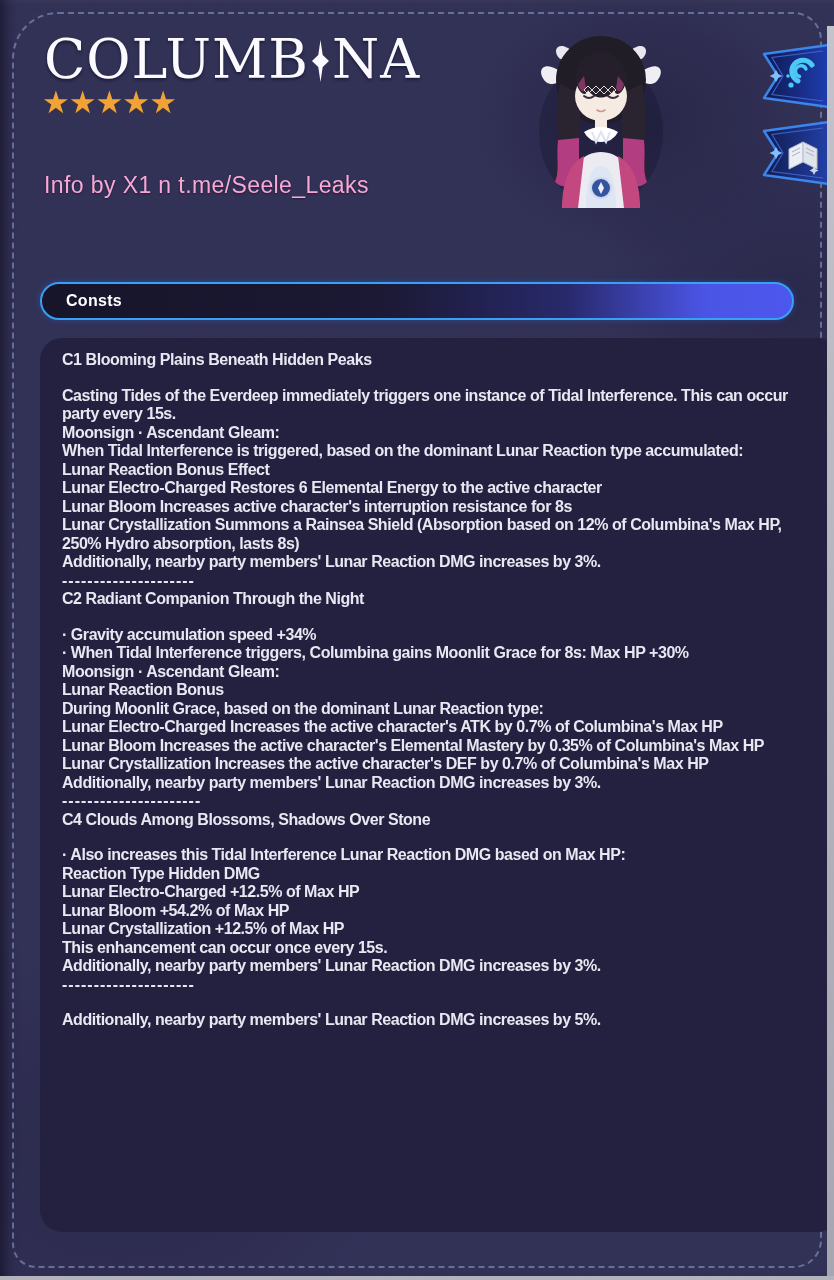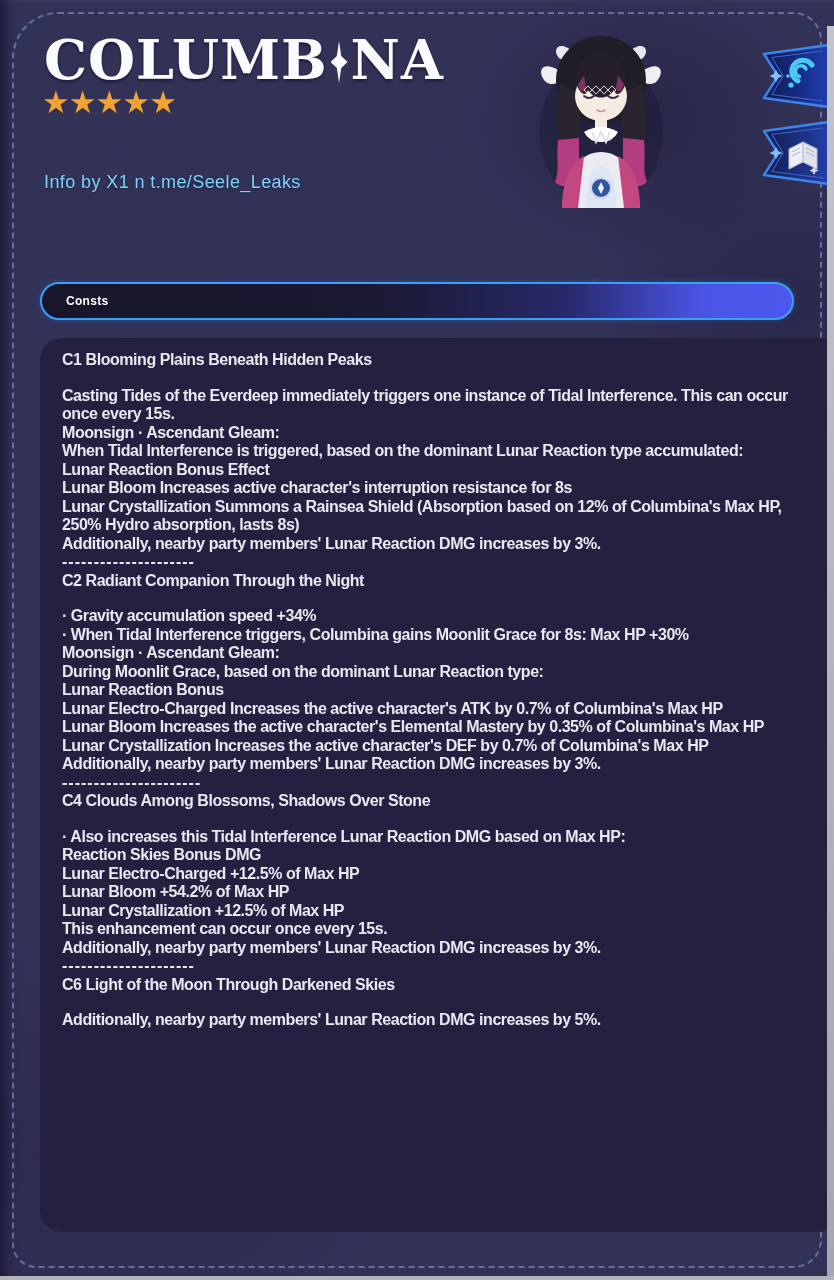--- a/index.html
+++ b/index.html
@@ -9,37 +9,37 @@
     box-shadow:inset 10px 0 16px -8px rgba(10,8,25,.8), inset 0 6px 10px -6px rgba(150,150,190,.35);}
   .bg-blotch{position:absolute;inset:0;pointer-events:none;background:
     radial-gradient(ellipse 260px 200px at 640px 120px, rgba(20,16,44,.30), transparent 70%),
     radial-gradient(ellipse 300px 240px at 790px 300px, rgba(22,18,48,.26), transparent 70%),
     radial-gradient(ellipse 420px 320px at 15% 90%, rgba(18,15,40,.20), transparent 72%),
     radial-gradient(ellipse 420px 300px at 85% 60%, rgba(255,255,255,.03), transparent 70%);}
   .noise{position:absolute;inset:0;pointer-events:none;}
   .stitch{position:absolute;left:12px;right:12px;top:12px;bottom:12px;
     border:2px dashed rgba(160,172,220,.50);border-radius:46px 28px 28px 24px;pointer-events:none;}
   .title{position:absolute;left:44px;top:28px;margin:0;color:#fbfafe;
-    font-family:"DejaVu Serif","Liberation Serif",serif;font-weight:700;font-size:54px;
+    font-family:"DejaVu Serif","Liberation Serif",serif;font-weight:400;font-size:54px;
     letter-spacing:1px;text-shadow:0 2px 3px rgba(10,8,30,.55);}
   .star-i{display:inline-block;width:17px;height:42px;background:#fbfafe;margin:0 3px;
     transform:translateY(4px);
     clip-path:polygon(50% 0%,63% 36%,100% 50%,63% 64%,50% 100%,37% 64%,0% 50%,37% 36%);}
   .stars{position:absolute;left:42px;top:84px;font-size:31px;letter-spacing:-1px;color:#f2a336;
     text-shadow:0 1px 1px rgba(120,60,0,.35);}
-  .credit{position:absolute;left:44px;top:172px;font-size:18px;color:#7dd3fc;letter-spacing:.4px;
+  .credit{position:absolute;left:44px;top:172px;font-size:23px;color:#f9a8d4;letter-spacing:.4px;
     text-shadow:0 1px 2px rgba(10,8,30,.5);}
   .avatar{position:absolute;left:534px;top:32px;}
   .tab{position:absolute;left:751px;width:78px;height:66px;cursor:pointer;}
   .tab-hydro{top:43px;} .tab-book{top:120px;}
   .consts-bar{position:absolute;left:40px;top:282px;width:754px;height:38px;box-sizing:border-box;
     border:2px solid #38a0f5;border-radius:20px;display:flex;align-items:center;
     background:linear-gradient(90deg,#17152a 0%,#1b1933 45%,#28296b 70%,#4a54e4 88%,#4d57ee 100%);
     box-shadow:0 0 6px rgba(40,120,240,.35);}
-  .consts-bar span{color:#ffffff;font-weight:700;font-size:12px;padding-left:24px;letter-spacing:.3px;}
+  .consts-bar span{color:#ffffff;font-weight:700;font-size:16px;padding-left:24px;letter-spacing:.3px;}
   .panel{position:absolute;left:40px;top:338px;width:800px;height:894px;box-sizing:border-box;
     background:#242140;border-radius:22px;padding:13px 22px 10px 22px;overflow:hidden;}
   .line{color:#e9e7f1;font-weight:700;font-size:16px;line-height:18.5px;letter-spacing:-.45px;
     min-height:18.5px;}
   .line.blank{height:17px;min-height:17px;}
   .line.sep{letter-spacing:1px;}
   .edge-right{position:absolute;right:0;top:26px;bottom:0;width:7px;
     background:linear-gradient(180deg,#c3c3cc,#a6a6b2);}
   .edge-bottom{position:absolute;left:0;right:0;bottom:0;height:4px;background:#b3b3bd;}
 </style>
@@ -145,57 +145,57 @@
     </svg>
 
     <div class="consts-bar">
       <span>Consts</span>
     </div>
 
     <div class="panel" id="panel">
         <div>
           <div class="line">C1 Blooming Plains Beneath Hidden Peaks</div>
           <div class="line blank"></div>
-          <div class="line">Casting Tides of the Everdeep immediately triggers one instance of Tidal Interference. This can occur once every 15s.</div>
+          <div class="line">Casting Tides of the Everdeep immediately triggers one instance of Tidal Interference. This can occur party every 15s.</div>
           <div class="line">Moonsign · Ascendant Gleam:</div>
           <div class="line">When Tidal Interference is triggered, based on the dominant Lunar Reaction type accumulated:</div>
           <div class="line">Lunar Reaction Bonus Effect</div>
+          <div class="line">Lunar Electro-Charged Restores 6 Elemental Energy to the active character</div>
           <div class="line">Lunar Bloom Increases active character's interruption resistance for 8s</div>
           <div class="line">Lunar Crystallization Summons a Rainsea Shield (Absorption based on 12% of Columbina's Max HP, 250% Hydro absorption, lasts 8s)</div>
           <div class="line">Additionally, nearby party members' Lunar Reaction DMG increases by 3%.</div>
           <div class="line sep">---------------------</div>
         </div>
         <div>
           <div class="line">C2 Radiant Companion Through the Night</div>
           <div class="line blank"></div>
           <div class="line">· Gravity accumulation speed +34%</div>
           <div class="line">· When Tidal Interference triggers, Columbina gains Moonlit Grace for 8s: Max HP +30%</div>
           <div class="line">Moonsign · Ascendant Gleam:</div>
+          <div class="line">Lunar Reaction Bonus</div>
           <div class="line">During Moonlit Grace, based on the dominant Lunar Reaction type:</div>
-          <div class="line">Lunar Reaction Bonus</div>
           <div class="line">Lunar Electro-Charged Increases the active character's ATK by 0.7% of Columbina's Max HP</div>
           <div class="line">Lunar Bloom Increases the active character's Elemental Mastery by 0.35% of Columbina's Max HP</div>
           <div class="line">Lunar Crystallization Increases the active character's DEF by 0.7% of Columbina's Max HP</div>
           <div class="line">Additionally, nearby party members' Lunar Reaction DMG increases by 3%.</div>
           <div class="line sep">----------------------</div>
         </div>
         <div>
           <div class="line">C4 Clouds Among Blossoms, Shadows Over Stone</div>
           <div class="line blank"></div>
           <div class="line">· Also increases this Tidal Interference Lunar Reaction DMG based on Max HP:</div>
-          <div class="line">Reaction Skies Bonus DMG</div>
+          <div class="line">Reaction Type Hidden DMG</div>
           <div class="line">Lunar Electro-Charged +12.5% of Max HP</div>
           <div class="line">Lunar Bloom +54.2% of Max HP</div>
           <div class="line">Lunar Crystallization +12.5% of Max HP</div>
           <div class="line">This enhancement can occur once every 15s.</div>
           <div class="line">Additionally, nearby party members' Lunar Reaction DMG increases by 3%.</div>
           <div class="line sep">---------------------</div>
         </div>
         <div>
-          <div class="line">C6 Light of the Moon Through Darkened Skies</div>
           <div class="line blank"></div>
           <div class="line">Additionally, nearby party members' Lunar Reaction DMG increases by 5%.</div>
         </div>
       </div>
 
     <div class="edge-right"></div>
     <div class="edge-bottom"></div>
   </div>
 </div>
 

